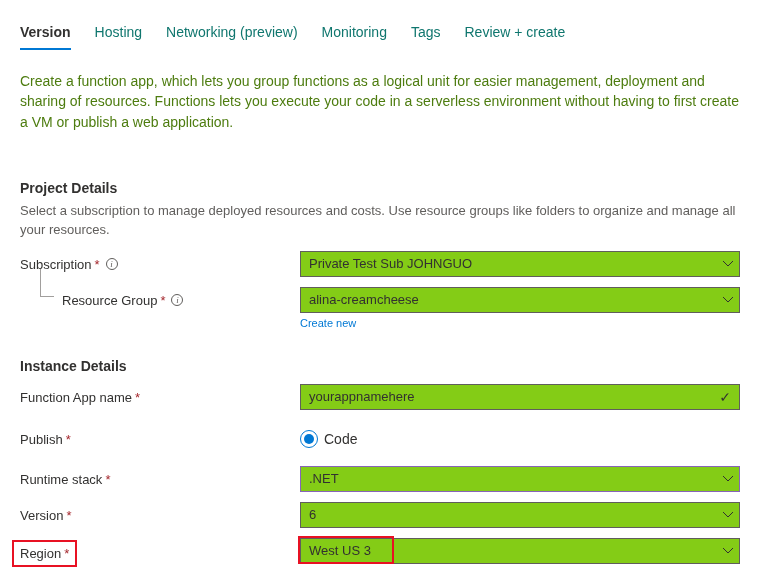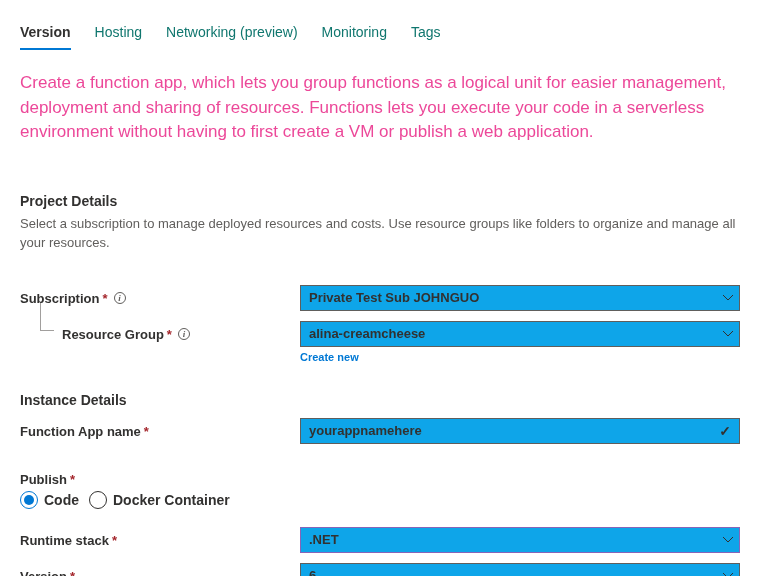--- a/index.html
+++ b/index.html
@@ -23,43 +23,42 @@
       cursor: pointer;
       color: #0f766e;
       font-size: 14px;
     }
     .tab.active {
       color: #323130;
       font-weight: 600;
       border-bottom: 2px solid #0078d4;
     }
     .intro {
-      color: #ec4899;
+      color: #4d7c0f;
       line-height: 1.45;
       margin-bottom: 22px;
-      font-size: 17px;
+      font-size: 14px;
     }
     .section-title {
       font-weight: 600;
       font-size: 14px;
       margin-bottom: 6px;
       color: #323130;
       margin-top: 48px;
     }
     .section-desc {
       color: #605e5c;
       line-height: 1.45;
-      margin-bottom: 32px;
+      margin-bottom: 11px;
       font-size: 13px;
     }
     .field-row {
       display: flex;
       align-items: flex-start;
       margin-bottom: 10px;
-      font-weight: bold;
     }
     .field-label-col {
       width: 280px;
       padding-top: 6px;
       display: flex;
       align-items: center;
       font-size: 13px;
       color: #323130;
     }
     .field-label-col.indented {
@@ -98,21 +97,21 @@
       flex: 1;
       max-width: 440px;
     }
     .select-wrap, .input-wrap {
       position: relative;
       border: 1px solid #605e5c;
       height: 26px;
       display: flex;
       align-items: center;
       padding: 0 8px;
-      background: #0ea5e9;
+      background: #84cc16;
       font-size: 13px;
     }
     .chevron {
       position: absolute;
       right: 6px;
       top: 50%;
       transform: translateY(-50%);
       width: 10px;
       height: 6px;
     }
@@ -174,31 +173,32 @@
     .purple-border {
       border-color: #8764b8;
     }
     .highlight-box {
       border: 2px solid #e81123;
       padding: 4px 6px;
       margin-left: -8px;
       margin-right: -2px;
     }
     .section-gap { margin-top: 28px; }
-    .publish-gap { margin-top: 22px; margin-bottom: 18px; flex-direction: column; }
+    .publish-gap { margin-top: 16px; margin-bottom: 18px; }
   </style>
 </head>
 <body>
 
 <div class="tabs">
   <div class="tab active">Version</div>
   <div class="tab">Hosting</div>
   <div class="tab">Networking (preview)</div>
   <div class="tab">Monitoring</div>
   <div class="tab">Tags</div>
+  <div class="tab">Review + create</div>
 </div>
 
 <p class="intro">Create a function app, which lets you group functions as a logical unit for easier management, deployment and sharing of resources. Functions lets you execute your code in a serverless environment without having to first create a VM or publish a web application.</p>
 
 <div class="section-title">Project Details</div>
 <p class="section-desc">Select a subscription to manage deployed resources and costs. Use resource groups like folders to organize and manage all your resources.</p>
 
 <div class="field-row">
   <div class="field-label-col">
     <span>Subscription</span>
@@ -254,24 +254,20 @@
       <span class="required">*</span>
   </div>
   <div class="field-control-col">
     <div class="radio-group">
       <div class="radio-item">
         <span class="radio-outer selected">
             <span class="radio-inner"></span>
           </span>
         <span>Code</span>
       </div>
-      <div class="radio-item">
-        <span class="radio-outer"></span>
-        <span>Docker Container</span>
-      </div>
     </div>
   </div>
 </div>
 
 <div class="field-row">
   <div class="field-label-col">
     <span>Runtime stack</span>
       <span class="required">*</span>
   </div>
   <div class="field-control-col">

